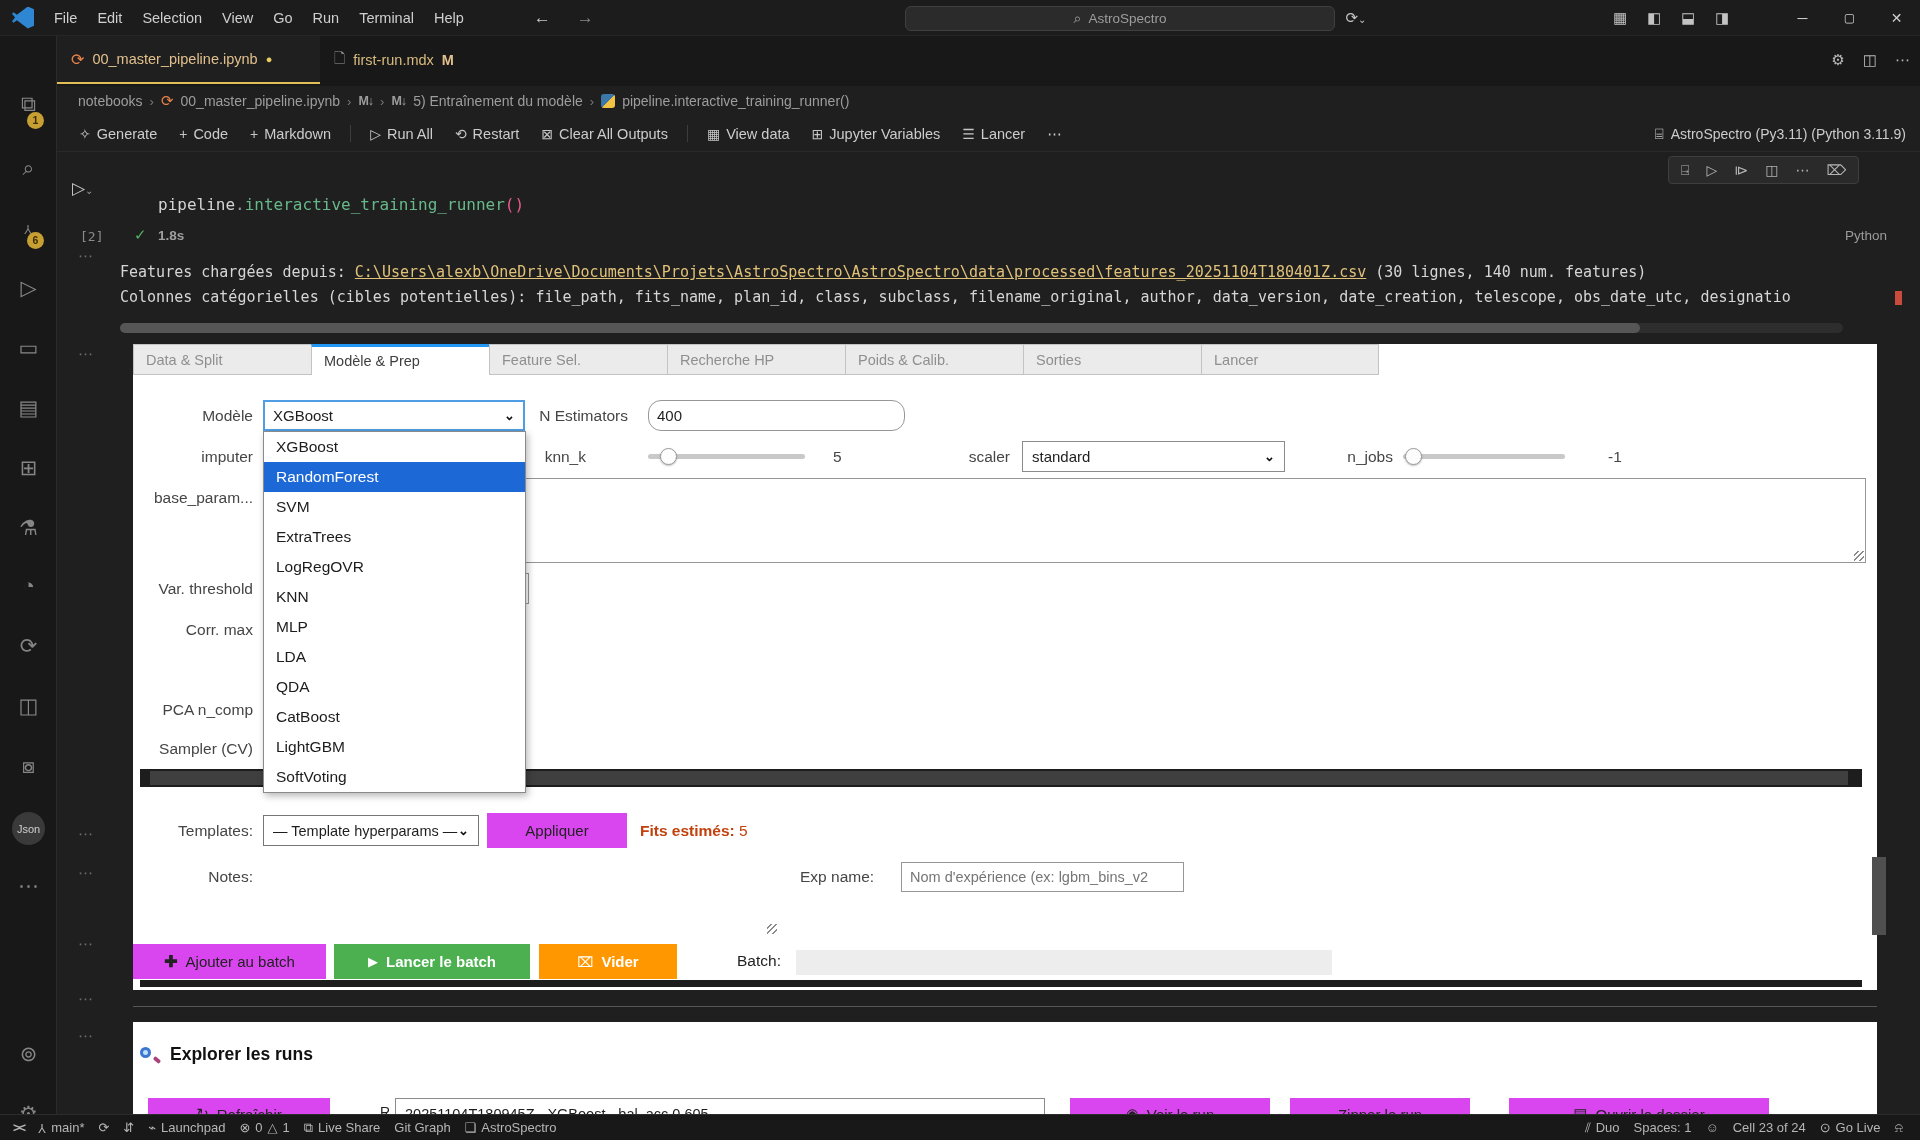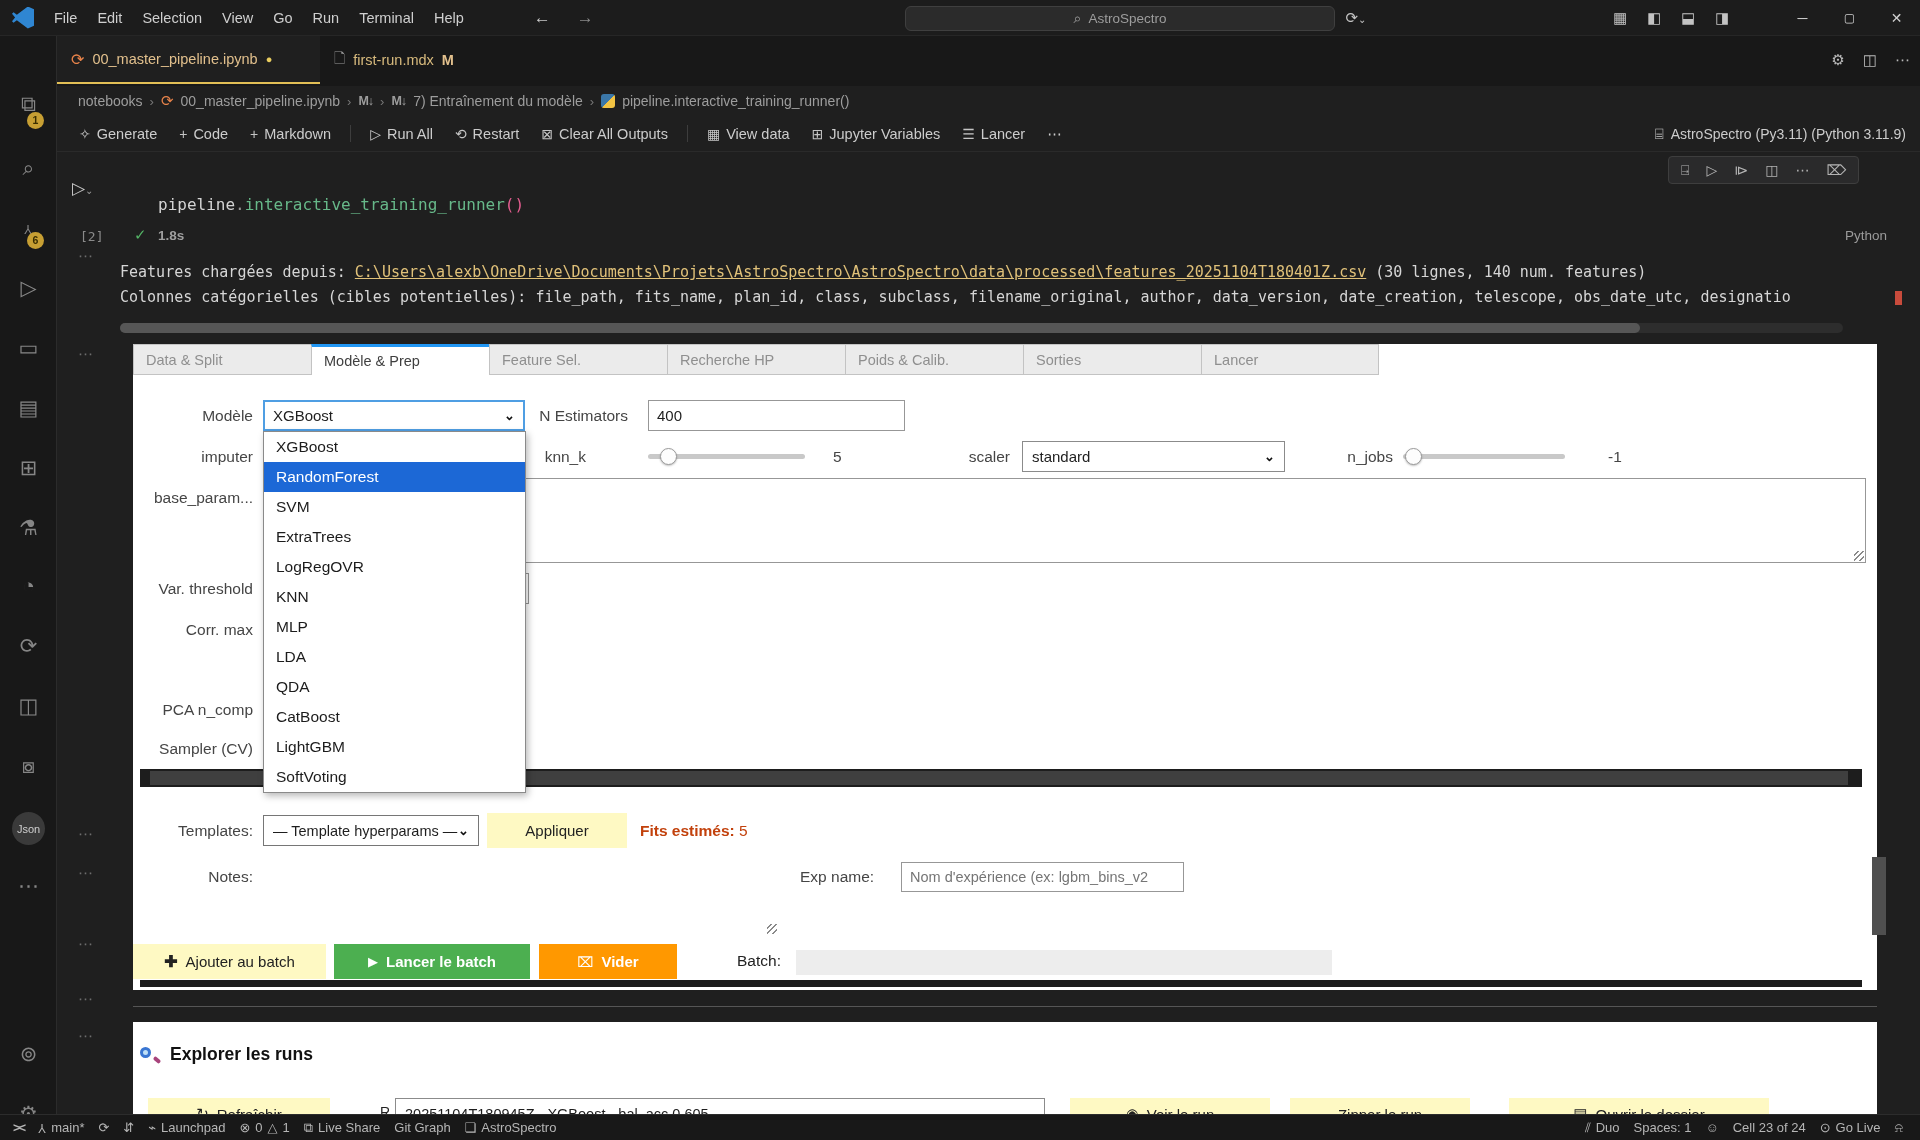--- a/index.html
+++ b/index.html
@@ -47,21 +47,21 @@
   .wsel{position:absolute;background:#fff;border:1px solid #8b8b8b;display:flex;align-items:center;justify-content:space-between;padding:0 9px;font-size:15px;color:#1e1e1e}
   .wsel .chev{font-size:13px;font-weight:bold;color:#111}
   .winput{position:absolute;background:#fff;border:1px solid #979797;font-size:15px;color:#1e1e1e;padding:0 8px;font-family:"Liberation Sans",sans-serif}
   .slider-track{position:absolute;height:5px;background:#c9c9c9;border-radius:3px}
   .slider-handle{position:absolute;width:17px;height:17px;border-radius:50%;background:#fdfdfd;border:1px solid #9b9b9b;box-shadow:0 1px 2px rgba(0,0,0,.25)}
   .resize-corner{position:absolute;width:10px;height:10px;background:repeating-linear-gradient(135deg,transparent 0 2.5px,#8a8a8a 2.5px 3.8px)}
   .dropdown{position:absolute;left:263px;top:431px;width:263px;background:#fff;border:1px solid #8a8a8a;box-shadow:2px 3px 7px rgba(0,0,0,.28);z-index:6}
   .ditem{height:30px;display:flex;align-items:center;padding-left:12px;font-size:15.5px;color:#1c1c1c}
   .ditem.hl{background:#1c68d6;color:#fff}
   .btn{position:absolute;display:flex;align-items:center;justify-content:center;gap:8px;font-size:15px}
-  .btn.gray{background:#fef9c3;color:#222}
+  .btn.gray{background:#d946ef;color:#222}
   .btn.green{background:#4caf50;color:#fff}
   .btn.orange{background:#ff9800;color:#fff}
   .darkbar{position:absolute;background:#1d1d1d}
   .magnifier{position:relative;width:20px;height:20px}
   .magnifier .lens{position:absolute;left:0;top:2px;width:11px;height:11px;border:3.5px solid #3a76d2;border-radius:50%;background:#bfe0f7}
   .magnifier .handle{position:absolute;left:13px;top:13px;width:8px;height:4px;background:#a8447c;transform:rotate(40deg);border-radius:2px}
   
   .statusbar{position:absolute;left:0;top:1114px;width:1920px;height:26px;background:#181818;border-top:1px solid #2c2c2c;display:flex;align-items:center;font-size:13px;color:#b6b6b6;z-index:30}
   .sb-item{display:flex;align-items:center;gap:5px;padding:0 7px;white-space:nowrap}
   .sb-left{display:flex;align-items:center;padding-left:6px}
@@ -143,21 +143,21 @@
 
 <div class="breadcrumbs">
   <span>notebooks</span>
   <span class="crumb-sep">›</span>
   <span style="color:#e8834a;font-size:15px">⟳</span>
   <span>00_master_pipeline.ipynb</span>
   <span class="crumb-sep">›</span>
   <span class="mdico">M↓</span>
   <span class="crumb-sep">›</span>
   <span class="mdico">M↓</span>
-  <span>7) Entraînement du modèle</span>
+  <span>5) Entraînement du modèle</span>
   <span class="crumb-sep">›</span>
   <span class="pyico"></span>
   <span>pipeline.interactive_training_runner()</span>
 </div>
 
 <div class="nbtoolbar">
   <span class="nbt">
       <span class="ic">✧</span>
       <span>Generate</span>
     </span>
@@ -242,21 +242,21 @@
   <div class="wtab" style="left:712px">Poids &amp; Calib.</div>
   <div class="wtab" style="left:890px">Sorties</div>
   <div class="wtab" style="left:1068px;border-right:1px solid #c3c3c3">Lancer</div>
 
   <div class="wlabel" style="left:17px;top:63px;width:103px">Modèle</div>
   <div class="wsel" style="left:130px;top:56px;width:262px;height:31px;border:1px solid #4f9ee3;box-shadow:0 0 0 1px #4f9ee3 inset">
     <span>XGBoost</span>
       <span class="chev">⌄</span>
   </div>
   <div class="wlabel" style="left:400px;top:63px;width:95px;text-align:right">N Estimators</div>
-  <input class="winput" style="left: 515px; top: 56px; width: 257px; height: 31px;" value="400">
+  <input class="winput" style="left: 515px; top: 56px; width: 257px; height: 31px; border-radius: 13px;" value="400">
 
   <div class="wlabel" style="left:17px;top:104px;width:103px">imputer</div>
   <div class="wlabel" style="left:395px;top:104px;width:58px">knn_k</div>
   <div class="slider-track" style="left:515px;top:110px;width:157px"></div>
   <div class="slider-handle" style="left:527px;top:104px"></div>
   <div class="wlabel" style="left:700px;top:104px;width:30px;text-align:left">5</div>
   <div class="wlabel" style="left:790px;top:104px;width:87px">scaler</div>
   <div class="wsel" style="left:889px;top:97px;width:263px;height:31px">
     <span>standard</span>
       <span class="chev">⌄</span>

